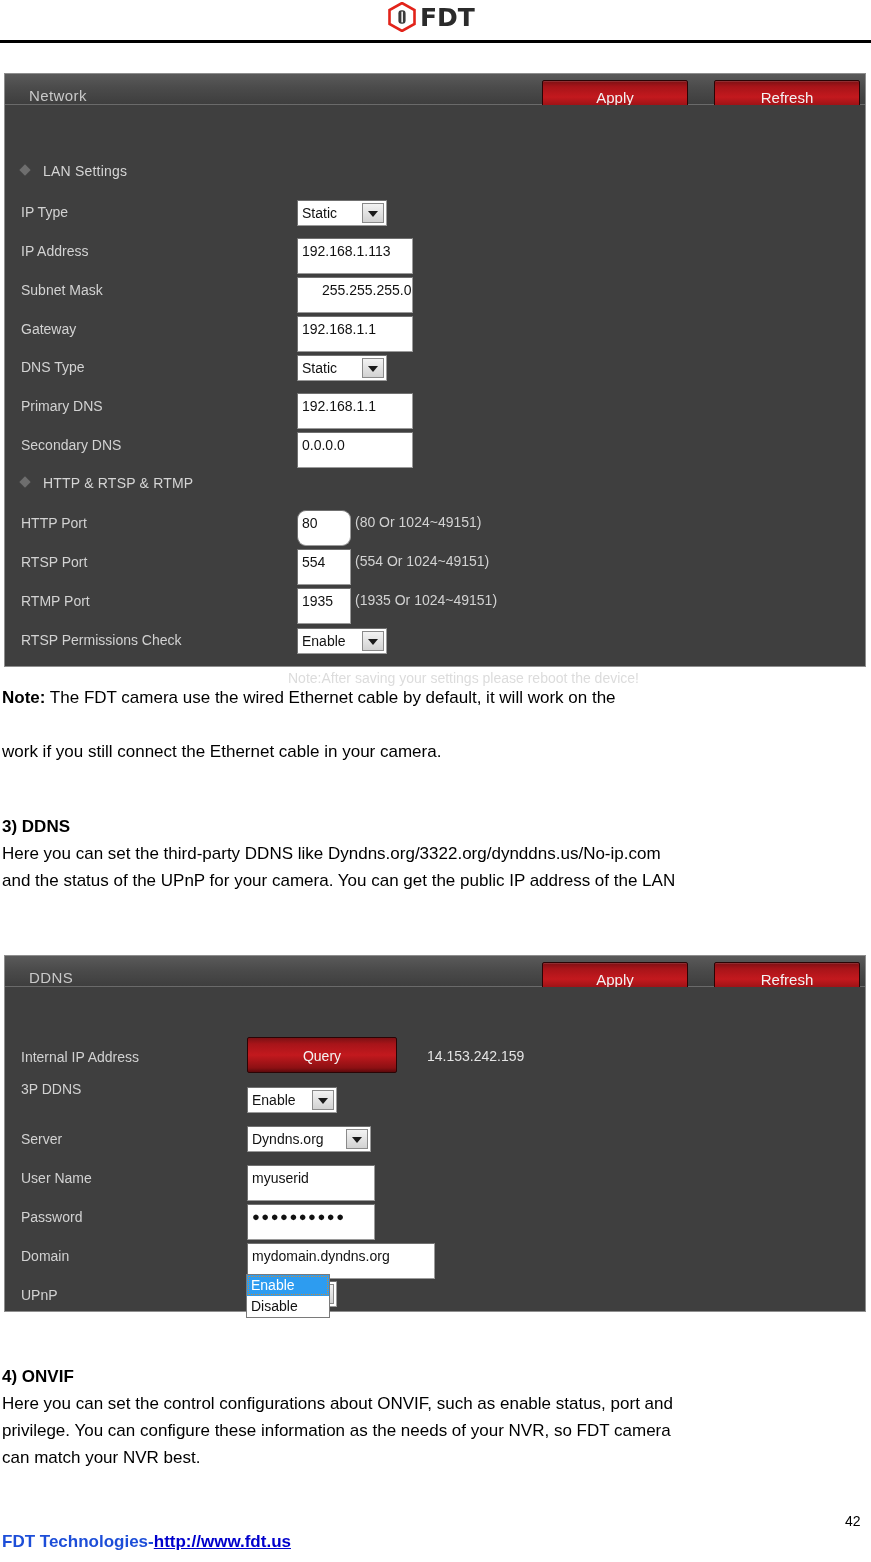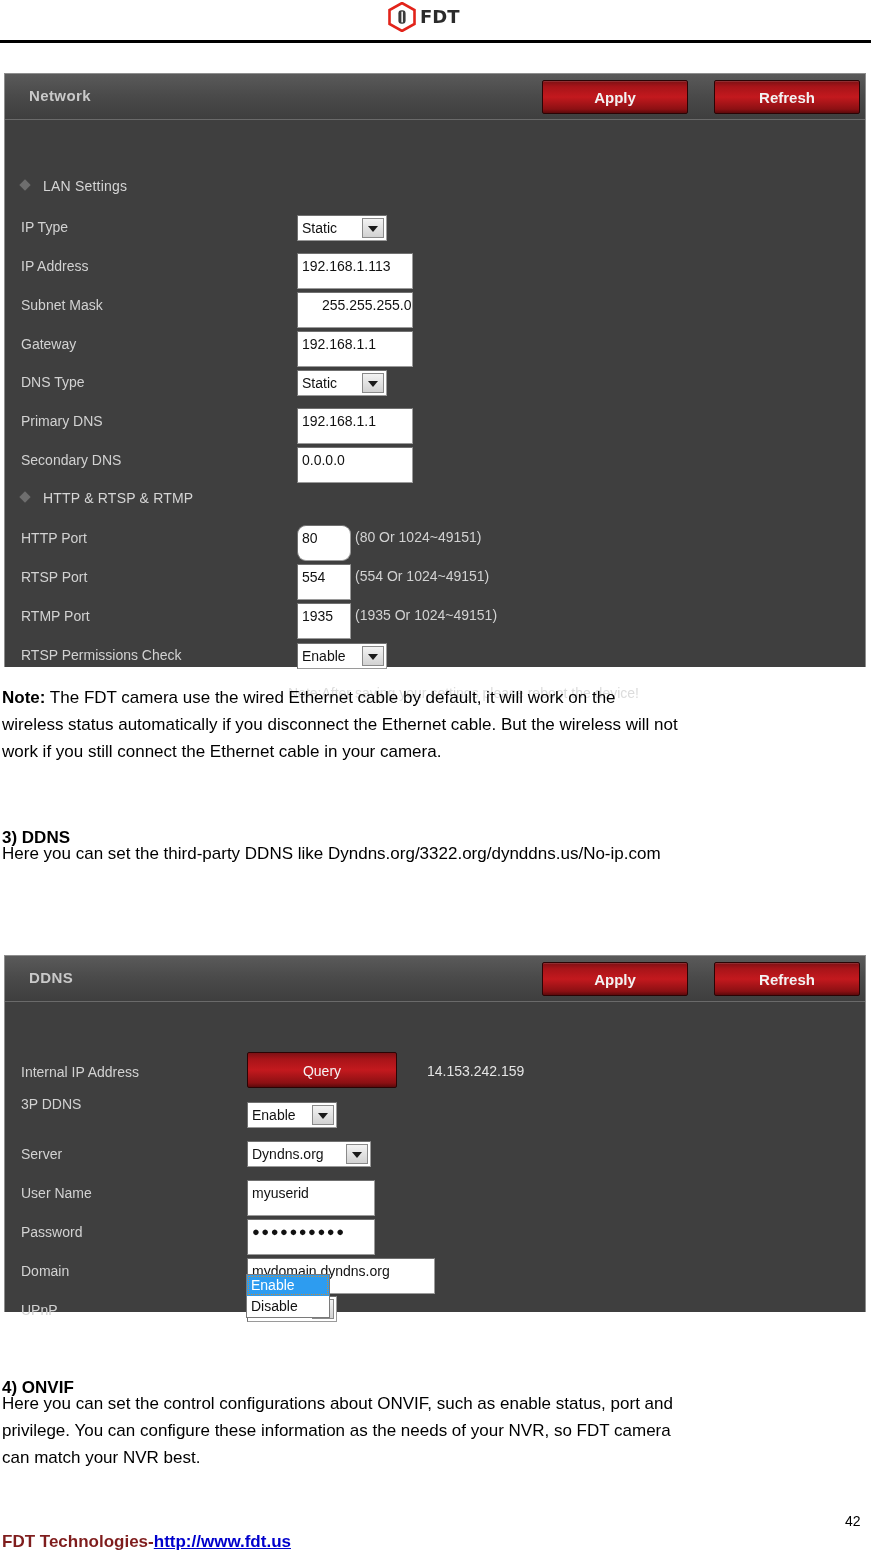--- a/index.html
+++ b/index.html
@@ -30,21 +30,21 @@
     align-items: center;
     gap: 4px;
   }
   .logo-hex {
     position: relative;
     width: 28px; height: 30px;
   }
   .logo-hex svg { display:block; }
   .logo-text {
     font-family: "DejaVu Sans", sans-serif;
-    font-size: 18px;
+    font-size: 25px;
     font-weight: bold;
     letter-spacing: 0px;
     color: #2b2b2b;
     line-height: 1;
   }
   .header-rule {
     position: absolute;
     left: 0; top: 40px;
     width: 871px;
     height: 3px;
@@ -53,25 +53,24 @@
 
   
   .panel {
     position: absolute;
     background: #3f3f3f;
     border: 1px solid #8e8e8e;
     box-sizing: border-box;
   }
   .panel-titlebar {
     position: relative;
-    height: 46px;
+    height: 31px;
     background: linear-gradient(to bottom, #5a5a5a 0%, #4b4b4b 45%, #3e3e3e 100%);
     border-bottom: 1px solid #6a6a6a;
     box-sizing: border-box;
-    font-weight: bold;
   }
   .panel-title {
     position: absolute;
     left: 24px; top: 13px;
     font-size: 15px;
     color: #c9c9c9;
     letter-spacing: .4px;
   }
   .btn-red {
     position: absolute;
@@ -247,31 +246,30 @@
     line-height: 27px;
     color: #000;
     width: 871px;
   }
   .heading {
     position: absolute;
     font-size: 17px;
     font-weight: bold;
     line-height: 27px;
     color: #000;
-    margin-top: 11px;
   }
 
   .footer {
     position: absolute;
     left: 0;
     font-size: 17px;
     font-weight: bold;
     line-height: 24px;
   }
-  .footer .red  { color: #7f1d1d; }
+  .footer .red  { color: #1d4ed8; }
   .footer .blue { color: #0000cc; text-decoration: underline; }
   .pageno {
     position: absolute;
     font-size: 14px;
     color: #000;
   }
 </style>
 </head>
 <body>
 
@@ -351,28 +349,28 @@
       <span class="sel-val">Enable</span>
       <span class="sel-arrow"></span>
     </div>
 
     <div class="note-line" style="left:283px; top:565px;">Note:After saving your settings please reboot the device!</div>
   </div>
 </div>
 
 <div class="prose" style="left:2px; top:684px;">
   <span style="font-weight:bold">Note:</span><span> The FDT camera use the wired Ethernet cable by default, it will work on the</span><br>
-  <span>wireless status automatically if you disconnect the Ethernet cable. But the wireless will not</span><br>
+  <br>
   <span>work if you still connect the Ethernet cable in your camera.</span>
 </div>
 
 <div class="heading" style="left:2px; top:813px;">3) DDNS</div>
 <div class="prose" style="left:2px; top:840px;">
   <span>Here you can set the third-party DDNS like Dyndns.org/3322.org/dynddns.us/No-ip.com</span><br>
-  <br>
+  <span>and the status of the UPnP for your camera. You can get the public IP address of the LAN</span><br>
 </div>
 
 <div class="panel" style="left:4px; top:955px; width:862px; height:357px;">
 
   <div class="panel-titlebar">
     <div class="panel-title">DDNS</div>
     <div class="btn-red btn-apply">Apply</div>
     <div class="btn-red btn-refresh">Refresh</div>
   </div>
 

